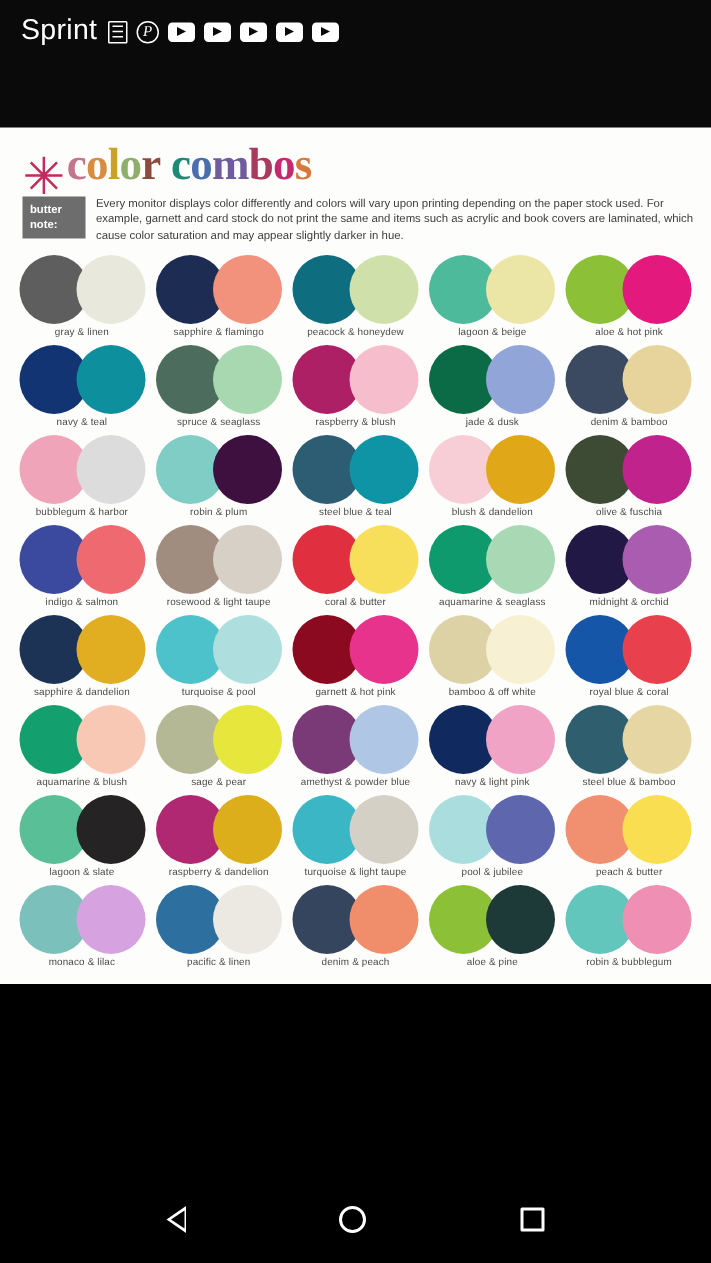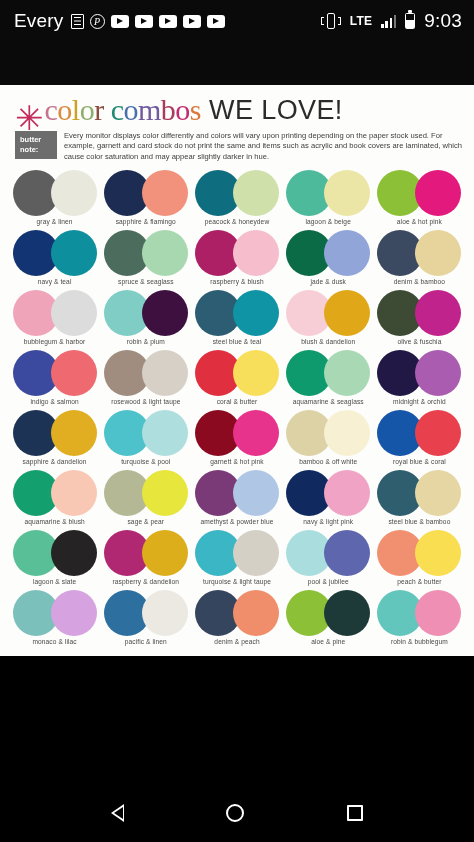--- a/index.html
+++ b/index.html
@@ -48,21 +48,21 @@
   .letterbox-top{ height:43px; background:#0a0a0a; }
 
   
   .sheet{ background:#fdfdfb; padding:8px 9px 6px 9px; }
 
   .title-row{ display:flex; align-items:flex-end; padding:2px 0 4px 6px; }
   .asterisk{ font-size:34px; line-height:24px; color:#c42a5e;
              font-family:"DejaVu Sans", sans-serif; margin-right:1px;
              position:relative; top:5px; }
   .wordmark{ font-family:"Liberation Serif", serif; font-size:30px;
-             font-weight:400; letter-spacing:-0.5px; line-height:30px; }
+             font-weight:700; letter-spacing:-0.5px; line-height:30px; }
   .wordmark span{ display:inline; }
   .welove{ font-family:"Liberation Sans", sans-serif; font-size:27px;
            font-weight:300; color:#2b2b2b; letter-spacing:.4px;
            margin-left:8px; line-height:30px; }
 
   .note-row{ display:flex; gap:7px; padding:2px 2px 8px 6px; align-items:flex-start; }
   .note-badge{ background:#6d6d6d; color:#fff; font-size:7.5px; line-height:10px;
      font-weight:700; padding:4px 5px; width:42px; flex:0 0 42px; }
   .note-text{ font-size:7.6px; line-height:10.3px; color:#3d3d3d; }
 
@@ -91,58 +91,41 @@
   .nav-home{ width:18px; height:18px; border:2px solid #fff; border-radius:50%; }
   .nav-recent{ width:16px; height:16px; border:2px solid #fff; border-radius:1px; }
   .page{ position:relative; width:474px; height:842px; background:#000; }
 </style>
 </head>
 <body>
 
 <div class="page">
 
   <div class="statusbar">
-    <span class="carrier">Every</span>
+    <span class="carrier">Sprint</span>
     <span class="notif-icons">
       <span class="ic">
           <span class="ic-news"></span>
         </span>
       <span class="ic ic-pin">P</span>
       <span class="ic ic-yt"></span>
       <span class="ic ic-yt"></span>
       <span class="ic ic-yt"></span>
       <span class="ic ic-yt"></span>
       <span class="ic ic-yt"></span>
     </span>
-    <span class="right-icons">
-      <span class="ic-vibrate">
-        <span class="wl"></span>
-          <span class="ph"></span>
-          <span class="wr"></span>
-      </span>
-      <span class="lte">LTE</span>
-      <span class="ic-sig">
-          <i></i>
-          <i></i>
-          <i></i>
-          <i></i>
-        </span>
-      <span class="ic-batt"></span>
-      <span class="clock">9:03</span>
-    </span>
   </div>
 
   <div class="letterbox-top"></div>
 
   <div class="sheet">
 
     <div class="title-row">
       <span class="asterisk">✳</span>
       <span class="wordmark"><span style="color: rgb(196, 116, 143);">c</span><span style="color: rgb(217, 139, 63);">o</span><span style="color: rgb(201, 162, 39);">l</span><span style="color: rgb(143, 174, 107);">o</span><span style="color: rgb(140, 75, 63);">r</span><span style="color: rgb(0, 0, 0);">&nbsp;</span><span style="color: rgb(31, 138, 114);">c</span><span style="color: rgb(74, 111, 174);">o</span><span style="color: rgb(111, 91, 158);">m</span><span style="color: rgb(168, 58, 94);">b</span><span style="color: rgb(196, 42, 110);">o</span><span style="color: rgb(217, 120, 58);">s</span></span>
-      <span class="welove">WE LOVE!</span>
     </div>
 
     <div class="note-row">
       <div class="note-badge">butter note:</div>
       <div class="note-text">Every monitor displays color differently and colors will vary upon printing depending on the paper stock used. For example, garnett and card stock do not print the same and items such as acrylic and book covers are laminated, which cause color saturation and may appear slightly darker in hue.</div>
     </div>
 
     <div class="grid">
         <div class="row">
           <div class="combo">

